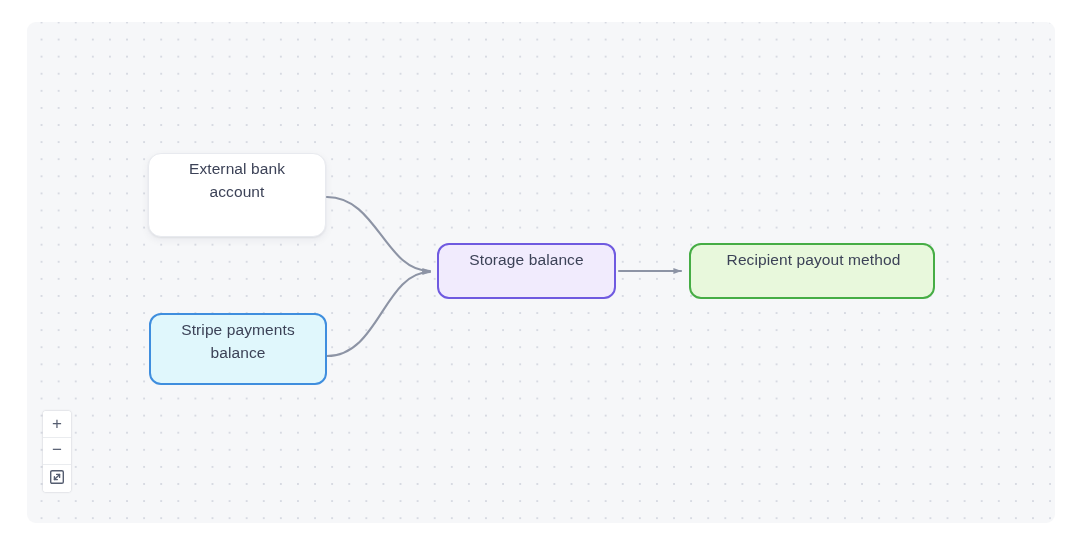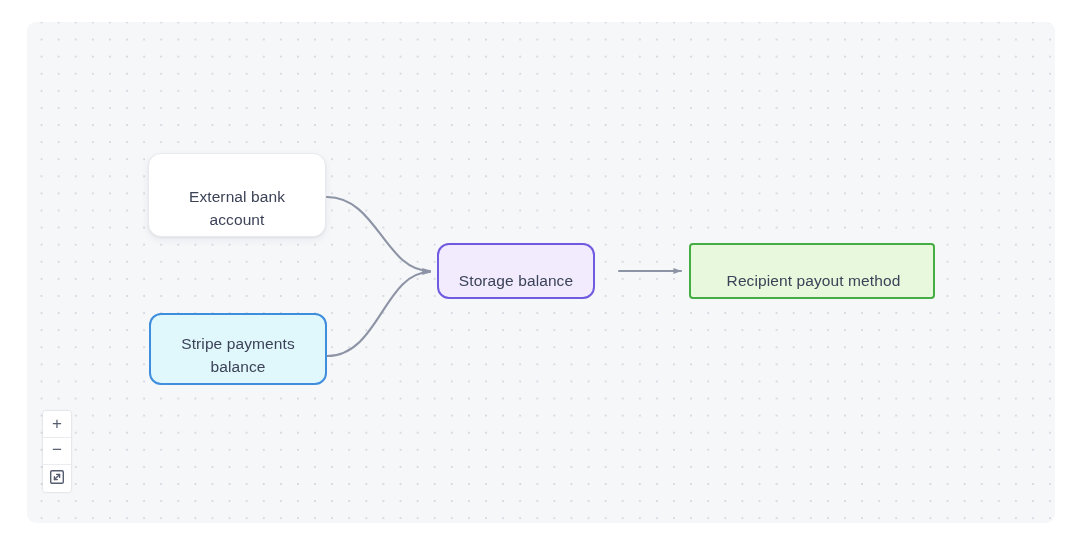--- a/index.html
+++ b/index.html
@@ -41,21 +41,21 @@
     width: 1028px;
     height: 501px;
     pointer-events: none;
   }
 
   
   .node {
     position: absolute;
     box-sizing: border-box;
     display: flex;
-    align-items: flex-end;
+    align-items: flex-start;
     justify-content: center;
     text-align: center;
     border-radius: 11px;
     font-size: 15.5px;
     line-height: 1.47;
     color: #3c4257;
     letter-spacing: 0.1px;
     padding: 4px 12px;
   }
 
@@ -74,28 +74,28 @@
 
   .node-purple {
     background: #f1ebfd;
     border: 2px solid #6f5ae0;
     border-radius: 12px;
   }
 
   .node-green {
     background: #e8f8dc;
     border: 2px solid #46ad45;
-    border-radius: 4px;
+    border-radius: 12px;
     padding-left: 15px;
   }
 
   
   #node-external  { left: 121px; top: 131px; width: 178px; height: 84px; }
   #node-stripe    { left: 122px; top: 291px; width: 178px; height: 72px; }
-  #node-storage   { left: 410px; top: 221px; width: 158px; height: 56px; }
+  #node-storage   { left: 410px; top: 221px; width: 179px; height: 56px; }
   #node-recipient { left: 662px; top: 221px; width: 246px; height: 56px; }
 
   
   .controls {
     position: absolute;
     left: 43px;
     top: 411px;
     width: 28px;
     background: #ffffff;
     border-radius: 3px;

